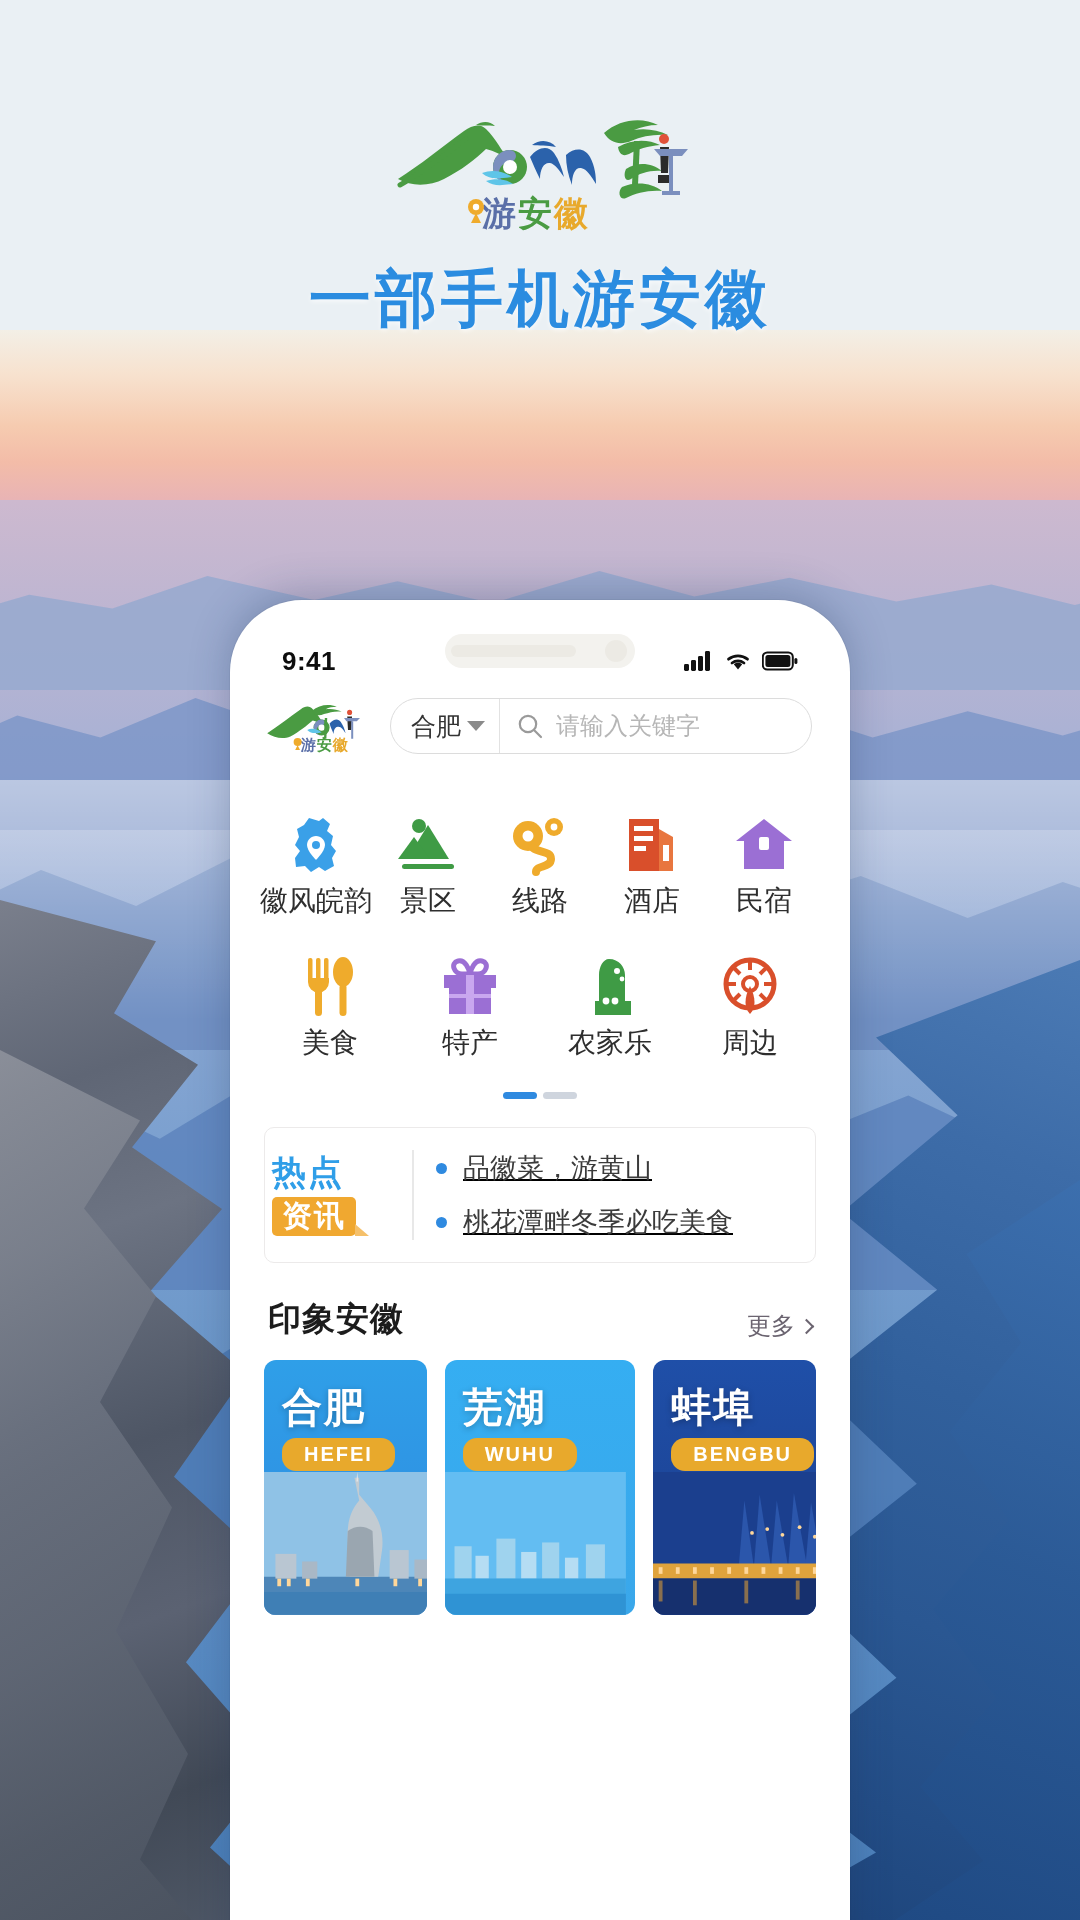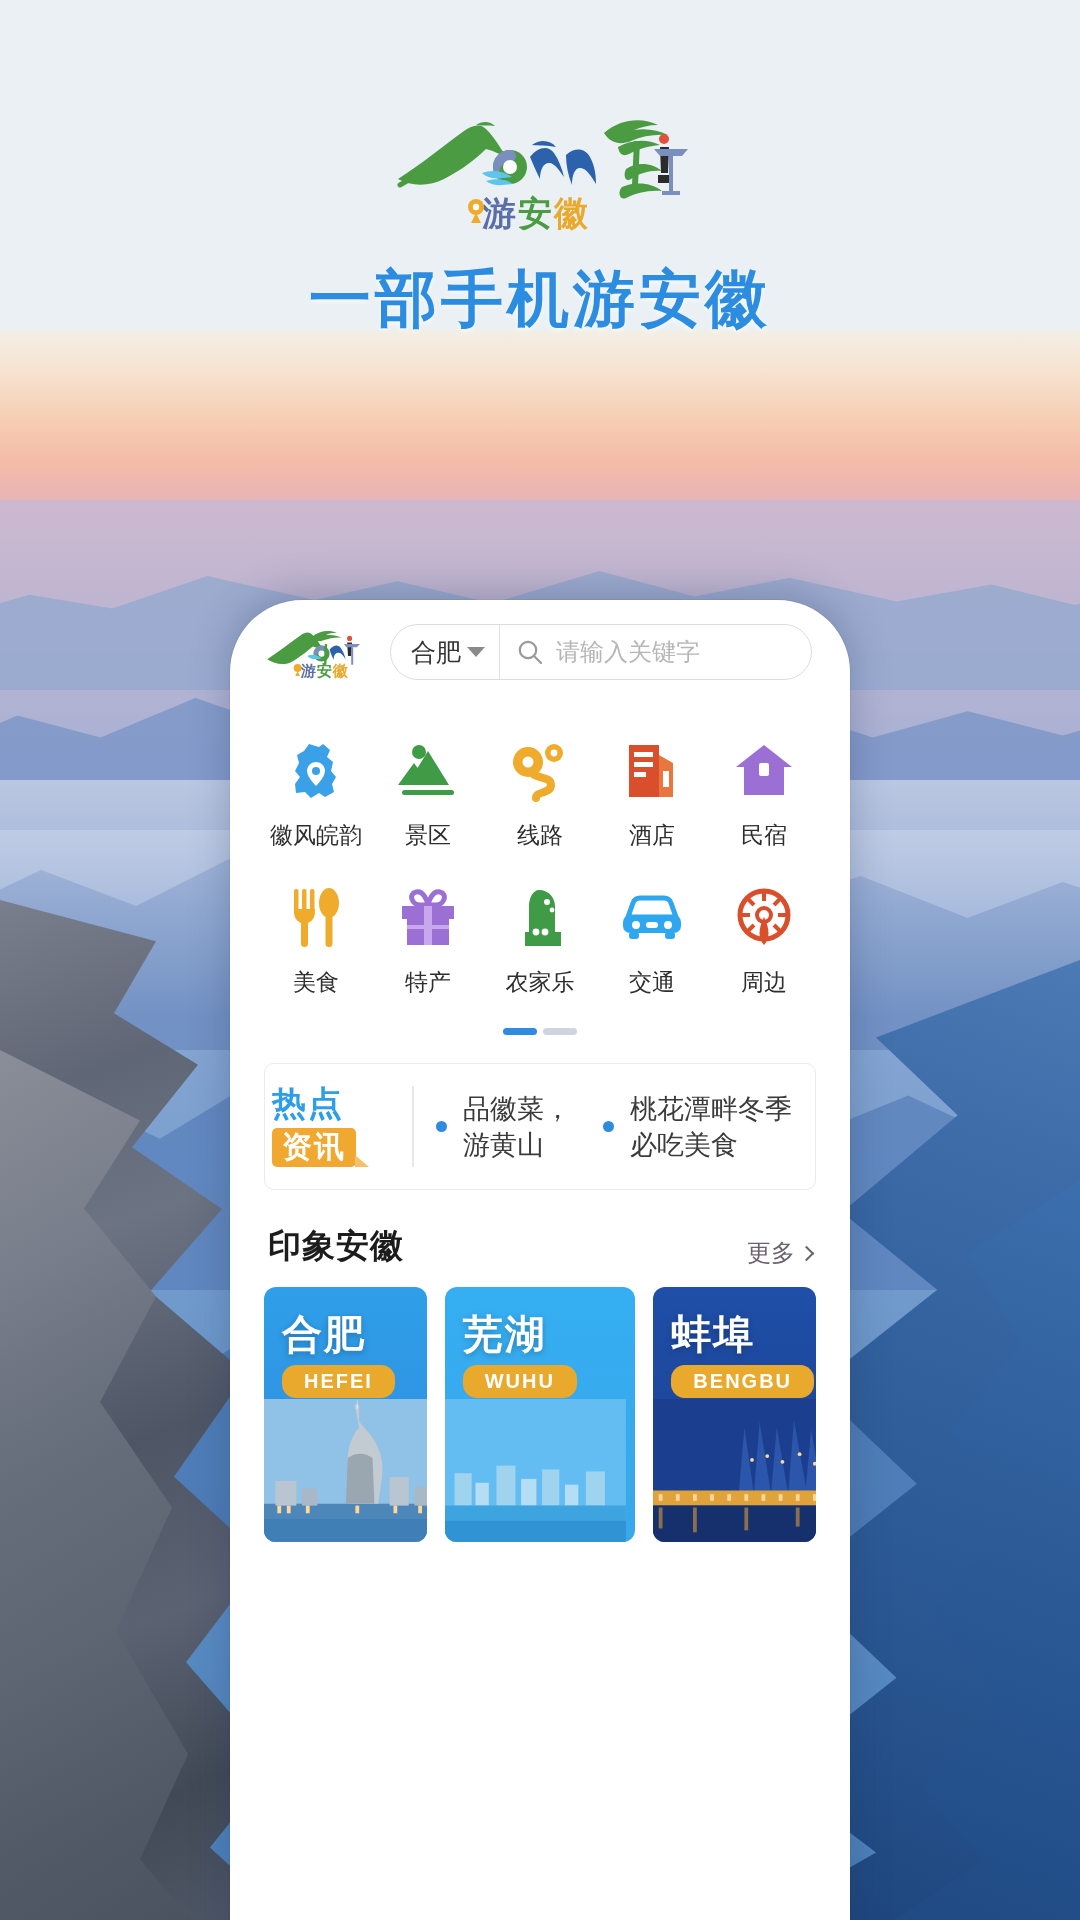--- a/index.html
+++ b/index.html
@@ -152,21 +152,21 @@
   }
   .pin-circle { width:34px; height:34px; border-radius:50%; background:rgba(255,255,255,.25);
                 display:flex; align-items:center; justify-content:center; flex:0 0 auto;}
   .hero-cap-text { color:#fff; font-size:23px; letter-spacing:1px; }
 
   
   .grid { padding:30px 18px 0; }
   .grid-row { display:flex; }
   .cell { flex:1; text-align:center; padding:14px 0 20px; }
   .cell .ico { height:66px; display:flex; align-items:center; justify-content:center; }
-  .cell .lbl { margin-top:16px; font-size:23px; color:#2e2e2e; }
+  .cell .lbl { margin-top:4px; font-size:28px; color:#2e2e2e; }
 
   .dots { display:flex; justify-content:center; align-items:center; gap:6px; padding:10px 0 4px; }
   .dot-a { width:34px; height:7px; border-radius:4px; background:#2f8ae0; }
   .dot-b { width:34px; height:7px; border-radius:4px; background:#cfd5de; }
 
   
   .news {
     margin:24px 22px 0; border:1.5px solid #eceaea; border-radius:10px;
     display:flex; align-items:center; padding:22px 7px; gap:22px;
   }
@@ -176,21 +176,21 @@
   .badge-bot {
     margin-top:8px; display:inline-block; background:#f0a830; color:#fff;
     font-size:30px; font-weight:bold; padding:2px 10px 4px; border-radius:5px; letter-spacing:2px; line-height:1.1;
     position:relative;
   }
   .badge-bot:after{
     content:""; position:absolute; right:-13px; bottom:0; width:0; height:0;
     border-left:14px solid #f5c06a; border-top:12px solid transparent; border-bottom:0 solid transparent;
   }
   .news-div { width:2px; align-self:stretch; background:#e8e8e8; }
-  .news-list { flex:1; display:flex; gap:18px; }
+  .news-list { flex:1; display:flex; flex-direction:column; gap:18px;text-decoration:underline; }
   .news-item { display:flex; align-items:center; gap:16px; }
   .bullet { width:11px; height:11px; border-radius:50%; background:#2f8ae0; flex:0 0 auto; }
   .news-text { font-size:27px; color:#3b3b3b; }
 
   
   .sec-head { display:flex; align-items:flex-end; justify-content:space-between; padding:34px 26px 18px; }
   .sec-title { font-size:33px; font-weight:bold; color:#1c1c1c; letter-spacing:1px; }
   .sec-more { font-size:24px; color:#6b6470; display:flex; align-items:center; gap:6px; }
   .chev { width:11px; height:11px; border-right:2.5px solid #6b6470; border-top:2.5px solid #6b6470; transform:rotate(45deg); }
 
@@ -268,20 +268,45 @@
     <circle cx="86" cy="112" r="8" fill="#efab2c"></circle>
     <path d="M86 118 l5 10 l-10 0 Z" fill="#efab2c"></path>
     <circle cx="86" cy="112" r="3.2" fill="#ffffff"></circle>
   </svg>
   <div class="poster-title">一部手机游安徽</div>
 </div>
 
 <div class="phone">
   <div class="screen">
 
+    <div class="statusbar">
+      <div class="sb-time">9:41</div>
+      <div class="notch">
+        <div class="speaker"></div>
+        <div class="cam"></div>
+      </div>
+      <div class="sb-right">
+        <svg width="30" height="22" viewBox="0 0 30 22">
+          <rect x="0" y="14" width="5" height="7" rx="1.4" fill="#111"></rect>
+          <rect x="7" y="10" width="5" height="11" rx="1.4" fill="#111"></rect>
+          <rect x="14" y="6" width="5" height="15" rx="1.4" fill="#111"></rect>
+          <rect x="21" y="1" width="5" height="20" rx="1.4" fill="#111"></rect>
+        </svg>
+        <svg width="28" height="22" viewBox="0 0 28 22">
+          <path d="M14 19.5 l4.2 -5.2 a6.5 6.5 0 0 0 -8.4 0 Z" fill="#111"></path>
+          <path d="M4.5 9.2 a15 15 0 0 1 19 0" stroke="#111" stroke-width="2.8" fill="none" stroke-linecap="round"></path>
+          <path d="M8 13 a10 10 0 0 1 12 0" stroke="#111" stroke-width="2.8" fill="none" stroke-linecap="round"></path>
+        </svg>
+        <svg width="36" height="20" viewBox="0 0 36 20">
+          <rect x="0.8" y="1.5" width="30" height="17" rx="4.5" fill="none" stroke="#111" stroke-width="2"></rect>
+          <rect x="3.4" y="4" width="25" height="12" rx="2.5" fill="#111"></rect>
+          <rect x="32.4" y="7" width="3" height="6" rx="1.5" fill="#111"></rect>
+        </svg>
+      </div>
+    </div>
 
     <div class="searchrow">
       <svg class="logo-small" viewBox="0 0 140 70">
         <path d="M4 44 C18 35 32 24 46 14 C51 10 57 9 61 14 C68 21 72 29 76 35 C72 32 66 29 61 28 C54 34 44 42 33 48 C24 52 13 50 4 44 Z" fill="#4a9b42"></path>
         <circle cx="72" cy="37" r="10" fill="#4a9b42"></circle>
         <path d="M72 27 a10 10 0 0 0 0 20 a6.5 6.5 0 0 1 0 -13 a3.5 3.5 0 0 0 0 -7 Z" fill="#7b8fbe"></path>
         <circle cx="72" cy="37" r="4" fill="#ffffff"></circle>
         <path d="M54 40 c6 -3 13 -1 18 3 c-7 1 -13 2 -18 -3 Z" fill="#5fc5e8"></path>
         <path d="M82 32 c5 -6 11 -7 14 -2 c3 4 5 10 6 14 c-3 -4 -5 -8 -9 -8 c-3 -1 -6 3 -6 9 c-2 -5 -4 -9 -5 -13 Z" fill="#2b62ab"></path>
         <path d="M60 16 c9 -8 22 -9 31 -5 c-5 0 -10 1 -14 3 c7 -1 14 0 20 3 c-8 -1 -15 1 -22 3 c-6 3 -12 2 -15 -4 Z" fill="#4a9b42"></path>
@@ -416,34 +441,20 @@
               <path d="M28 2 c10 0 16 8 16 16 l0 26 l6 0 l0 14 l-36 0 l0 -14 l4 0 l0 -26 c0 -8 4 -16 10 -16 Z" fill="#3f9b45"></path>
               <circle cx="36" cy="14" r="3" fill="#ffffff"></circle>
               <circle cx="41" cy="22" r="2.4" fill="#ffffff"></circle>
               <circle cx="25" cy="44" r="3.4" fill="#ffffff"></circle>
               <circle cx="34" cy="44" r="3.4" fill="#ffffff"></circle>
             </svg>
           </div>
           <div class="lbl">农家乐</div>
         </div>
 
-        <div class="cell">
-          <div class="ico">
-            <svg width="64" height="46" viewBox="0 0 64 46">
-              <path d="M8 22 l5 -14 c1 -3 3 -5 7 -5 h24 c4 0 6 2 7 5 l5 14 Z" fill="none" stroke="#2fa7ef" stroke-width="5" stroke-linejoin="round"></path>
-              <rect x="3" y="20" width="58" height="18" rx="7" fill="#2fa7ef"></rect>
-              <circle cx="16" cy="30" r="4" fill="#ffffff"></circle>
-              <circle cx="48" cy="30" r="4" fill="#ffffff"></circle>
-              <rect x="26" y="27" width="12" height="6" rx="3" fill="#ffffff"></rect>
-              <rect x="9" y="37" width="10" height="7" rx="3" fill="#2fa7ef"></rect>
-              <rect x="45" y="37" width="10" height="7" rx="3" fill="#2fa7ef"></rect>
-            </svg>
-          </div>
-          <div class="lbl">交通</div>
-        </div>
 
         <div class="cell">
           <div class="ico">
             <svg width="62" height="62" viewBox="0 0 62 62">
               <circle cx="31" cy="28" r="24" fill="none" stroke="#d94f2b" stroke-width="5"></circle>
               <g stroke="#d94f2b" stroke-width="4">
                 <line x1="31" y1="4" x2="31" y2="14"></line>
                 <line x1="31" y1="42" x2="31" y2="52"></line>
                 <line x1="7" y1="28" x2="17" y2="28"></line>
                 <line x1="45" y1="28" x2="55" y2="28"></line>

